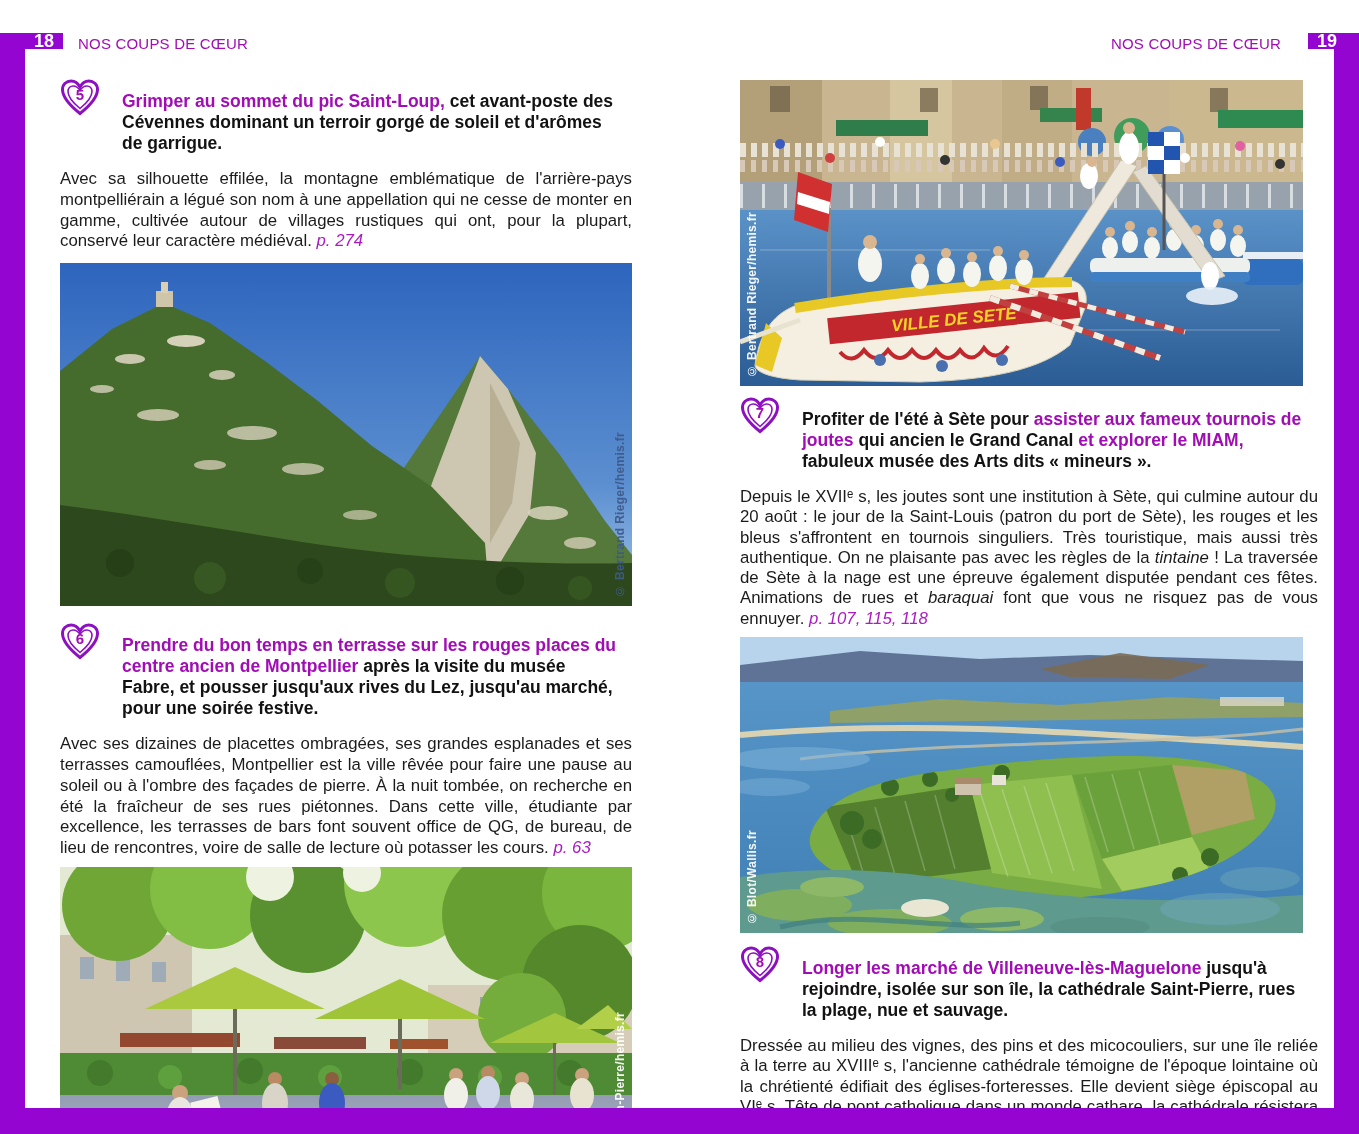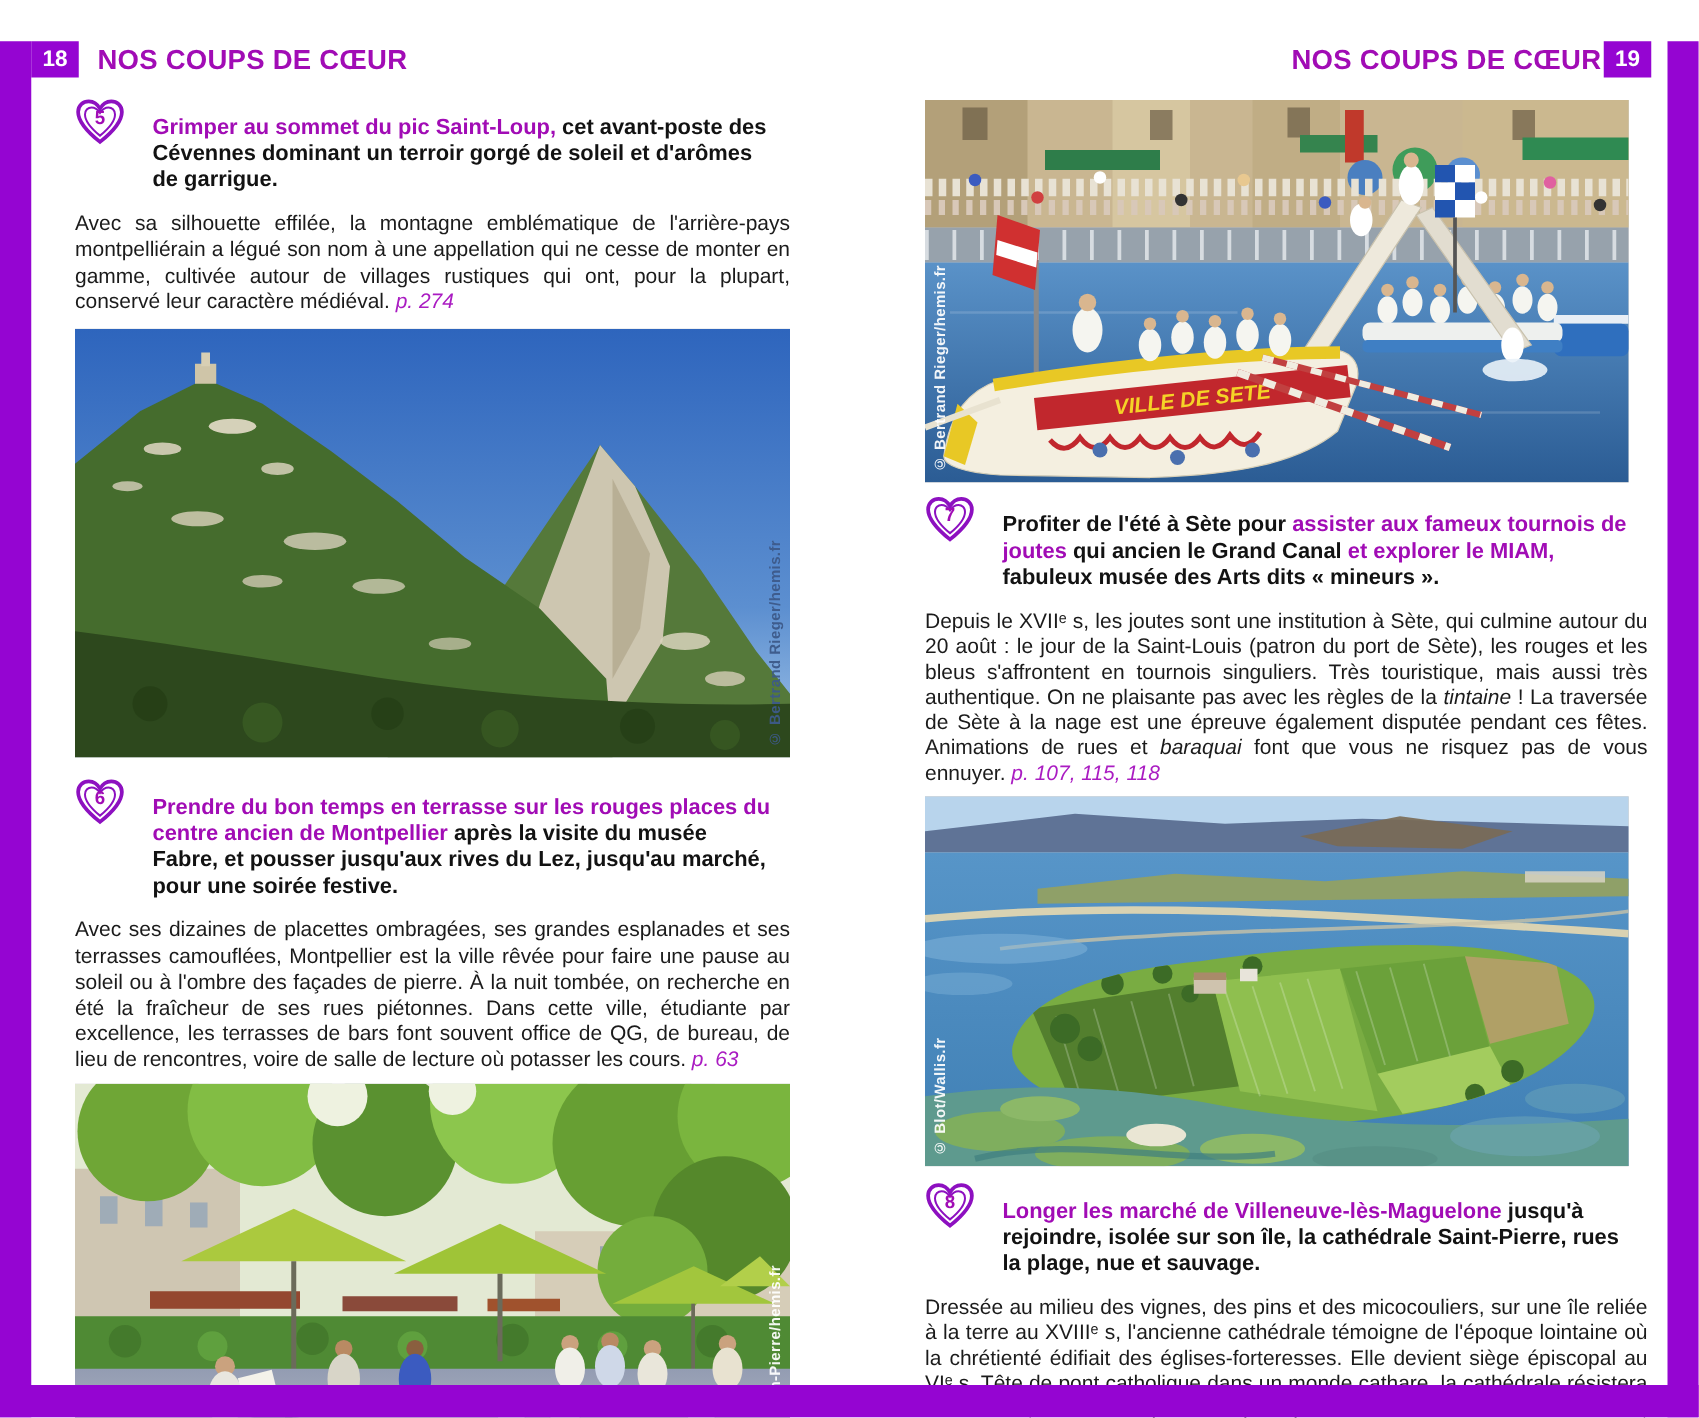--- a/index.html
+++ b/index.html
@@ -12,27 +12,27 @@
   body{
     width:1359px;height:1134px;position:relative;background:#ffffff;
     font-family:"Liberation Sans", sans-serif;color:var(--ink);overflow:hidden;
   }
   
   .bar{position:absolute;background:var(--purple-frame);}
   .bar-left{left:0;top:33px;width:25px;height:1101px;}
   .bar-right{right:0;top:33px;width:25px;height:1101px;}
   .bar-bottom{left:0;bottom:0;width:1359px;height:26px;z-index:9;}
   .pagenum{
-    position:absolute;top:33px;width:38px;height:29px;background:var(--purple-frame);
+    position:absolute;top:33px;width:38px;height:16px;background:var(--purple-frame);
     color:#fff;font-weight:bold;font-size:18px;display:flex;align-items:center;justify-content:center;z-index:2;
   }
   .pagenum.pn-left{left:25px;}
-  .pagenum.pn-right{right:38px;}
+  .pagenum.pn-right{right:13px;}
   .runhead{
-    position:absolute;top:35px;font-size:22px;font-weight:bold;color:var(--purple-text);
+    position:absolute;top:35px;font-size:15px;font-weight:normal;color:var(--purple-text);
     letter-spacing:.2px;white-space:nowrap;
   }
   .runhead.rh-left{left:78px;}
   .runhead.rh-right{right:78px;}
 
   
   .page-col{position:absolute;}
   #left-col{left:60px;top:78px;width:572px;}
   #right-col{left:740px;top:80px;width:578px;}
 

